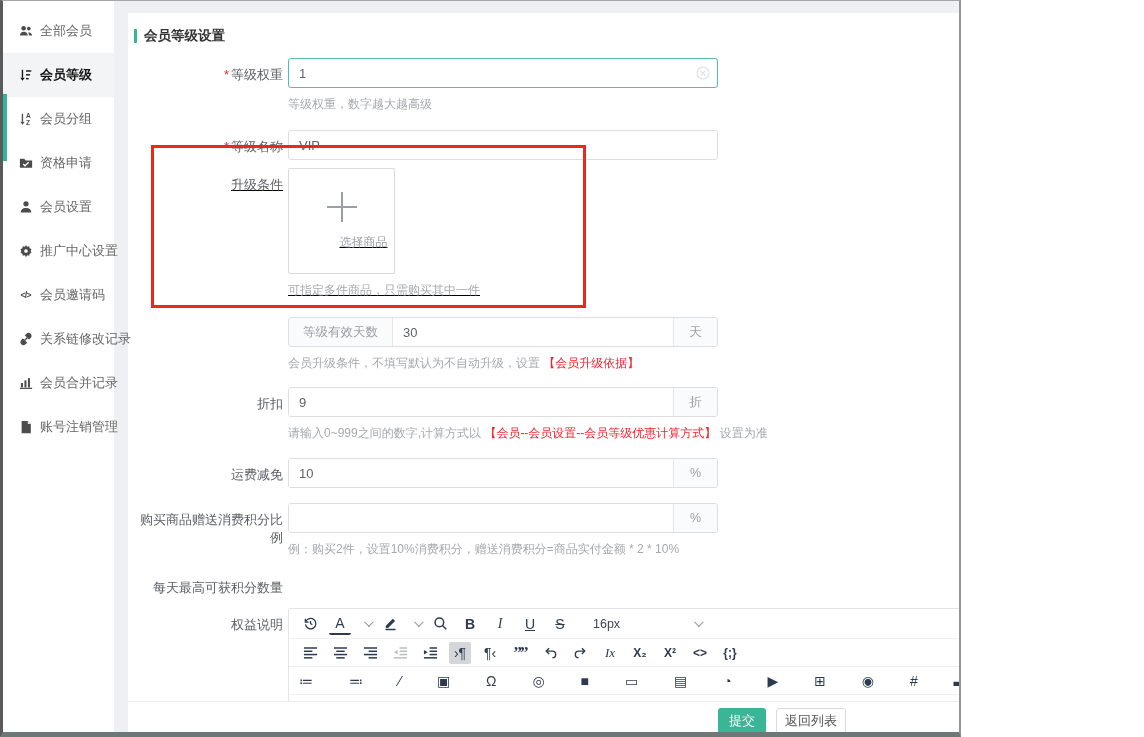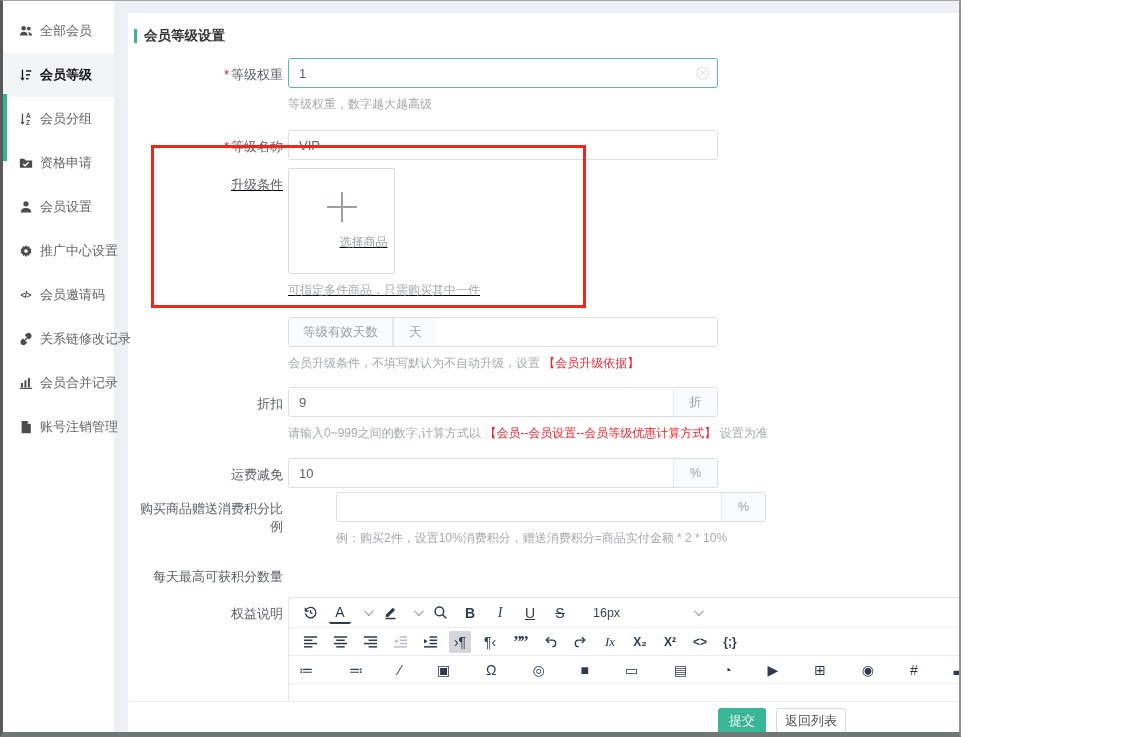--- a/index.html
+++ b/index.html
@@ -240,20 +240,21 @@
           <p class="help" style="margin-top:8px;">可指定多件商品，只需购买其中一件</p>
         </div>
         <div class="red-box"></div>
       </div>
 
       <div class="row" style="margin-top:18px;">
         <div class="flabel"></div>
         <div class="ctrl">
           <div class="group">
             <span class="prepend">等级有效天数</span>
+            <input value="30" style="">
             <span class="unit">天</span>
           </div>
           <p class="help"><span>会员升级条件，不填写默认为不自动升级，设置 </span><span class="red">【会员升级依据】</span></p>
         </div>
       </div>
 
       <div class="row" style="margin-top:15px;">
         <div class="flabel">折扣</div>
         <div class="ctrl">
           <div class="group">
@@ -267,21 +268,21 @@
       <div class="row" style="margin-top:16px;">
         <div class="flabel">运费减免</div>
         <div class="ctrl">
           <div class="group">
             <input value="10" style="">
             <span class="unit">%</span>
           </div>
         </div>
       </div>
 
-      <div class="row" style="margin-top:4px;gap:48px;">
+      <div class="row" style="margin-top:15px;">
         <div class="flabel">购买商品赠送消费积分比例</div>
         <div class="ctrl">
           <div class="group">
             <input value="" style="">
             <span class="unit">%</span>
           </div>
           <p class="help">例：购买2件，设置10%消费积分，赠送消费积分=商品实付金额 * 2 * 10%</p>
         </div>
       </div>
 

